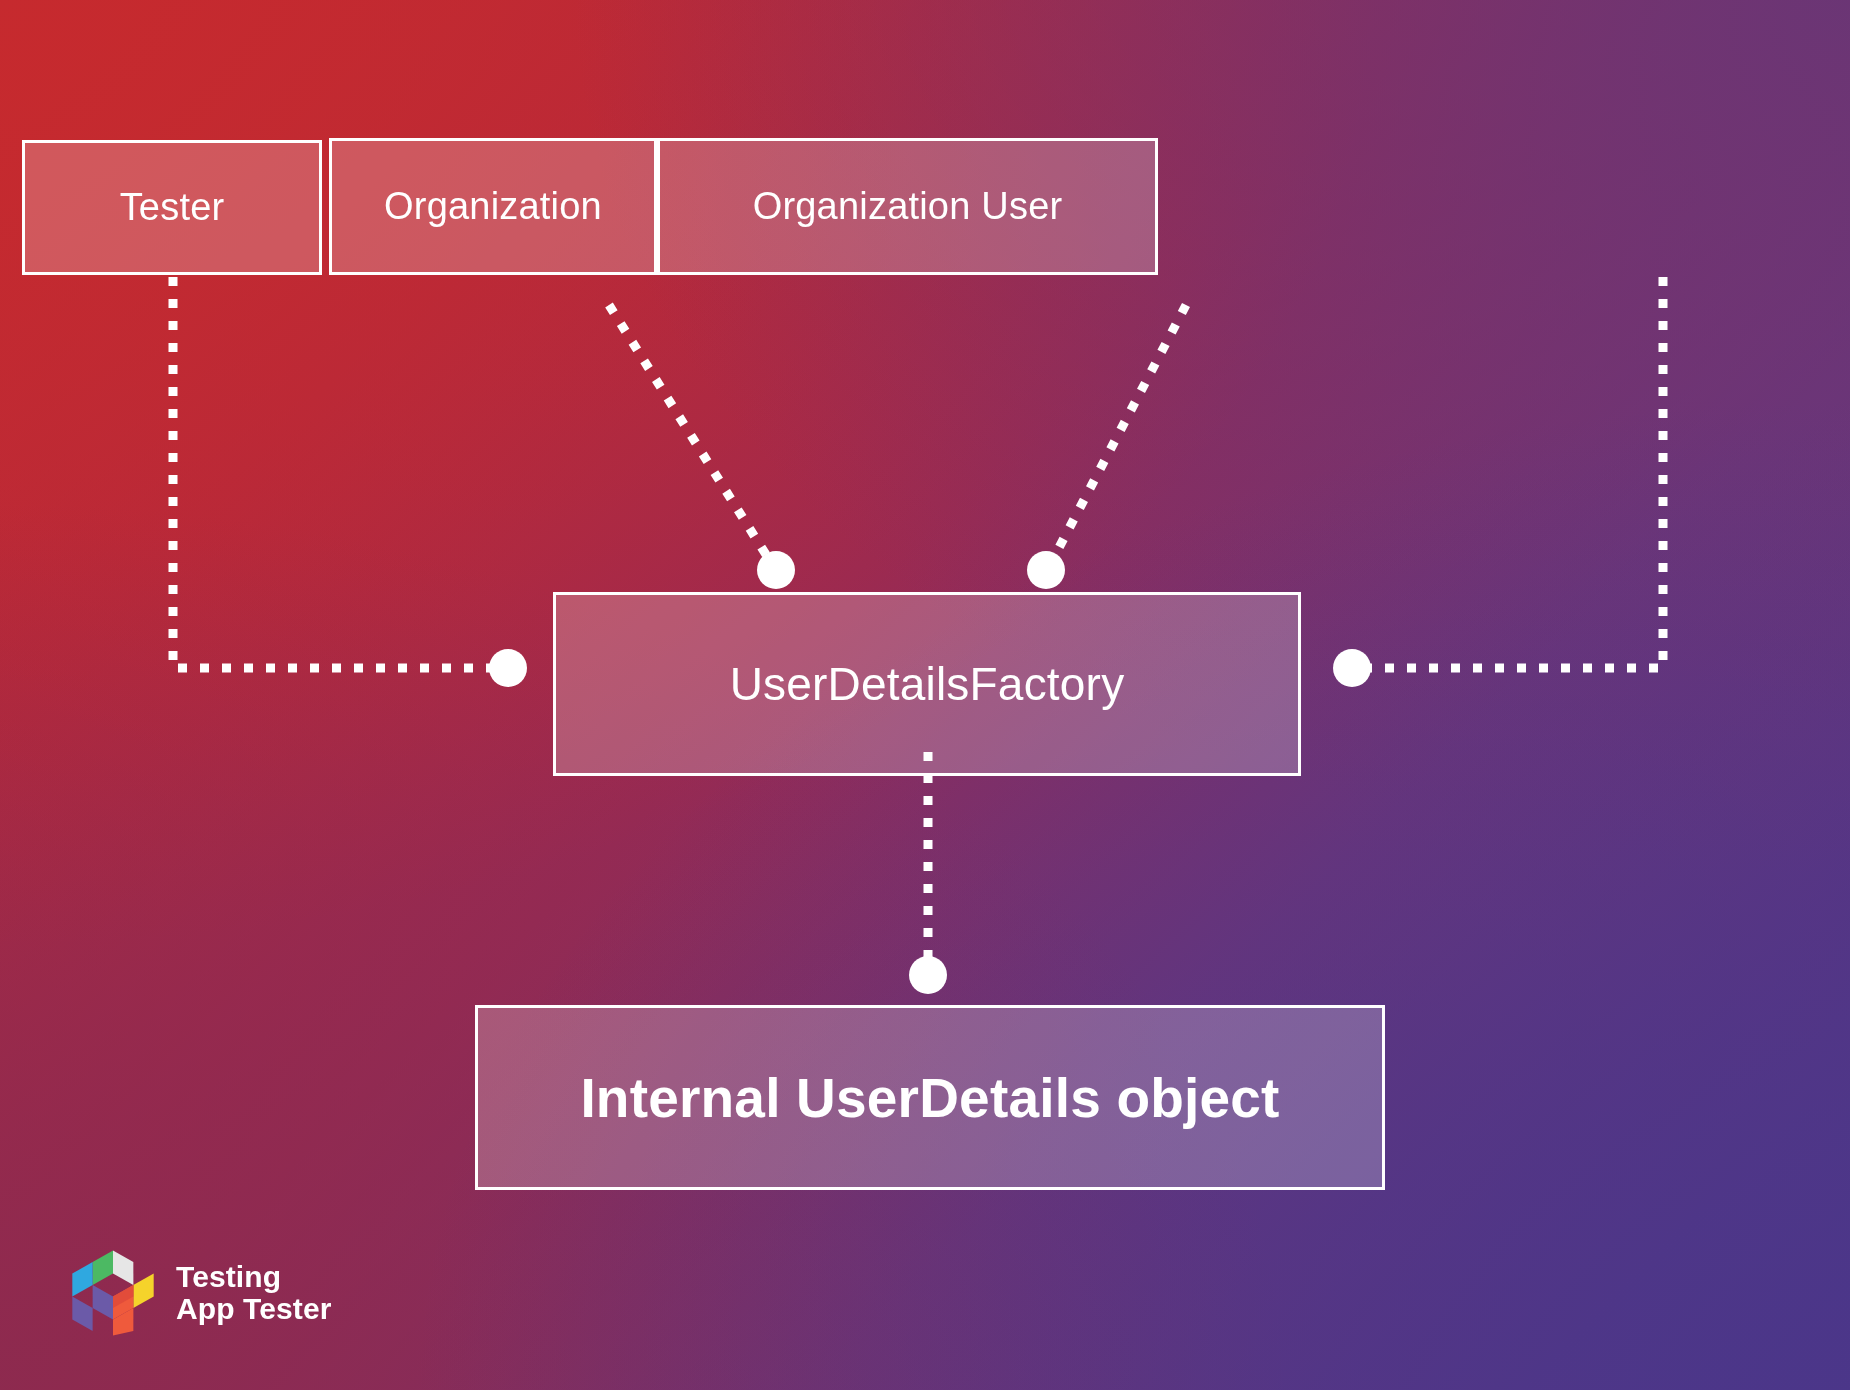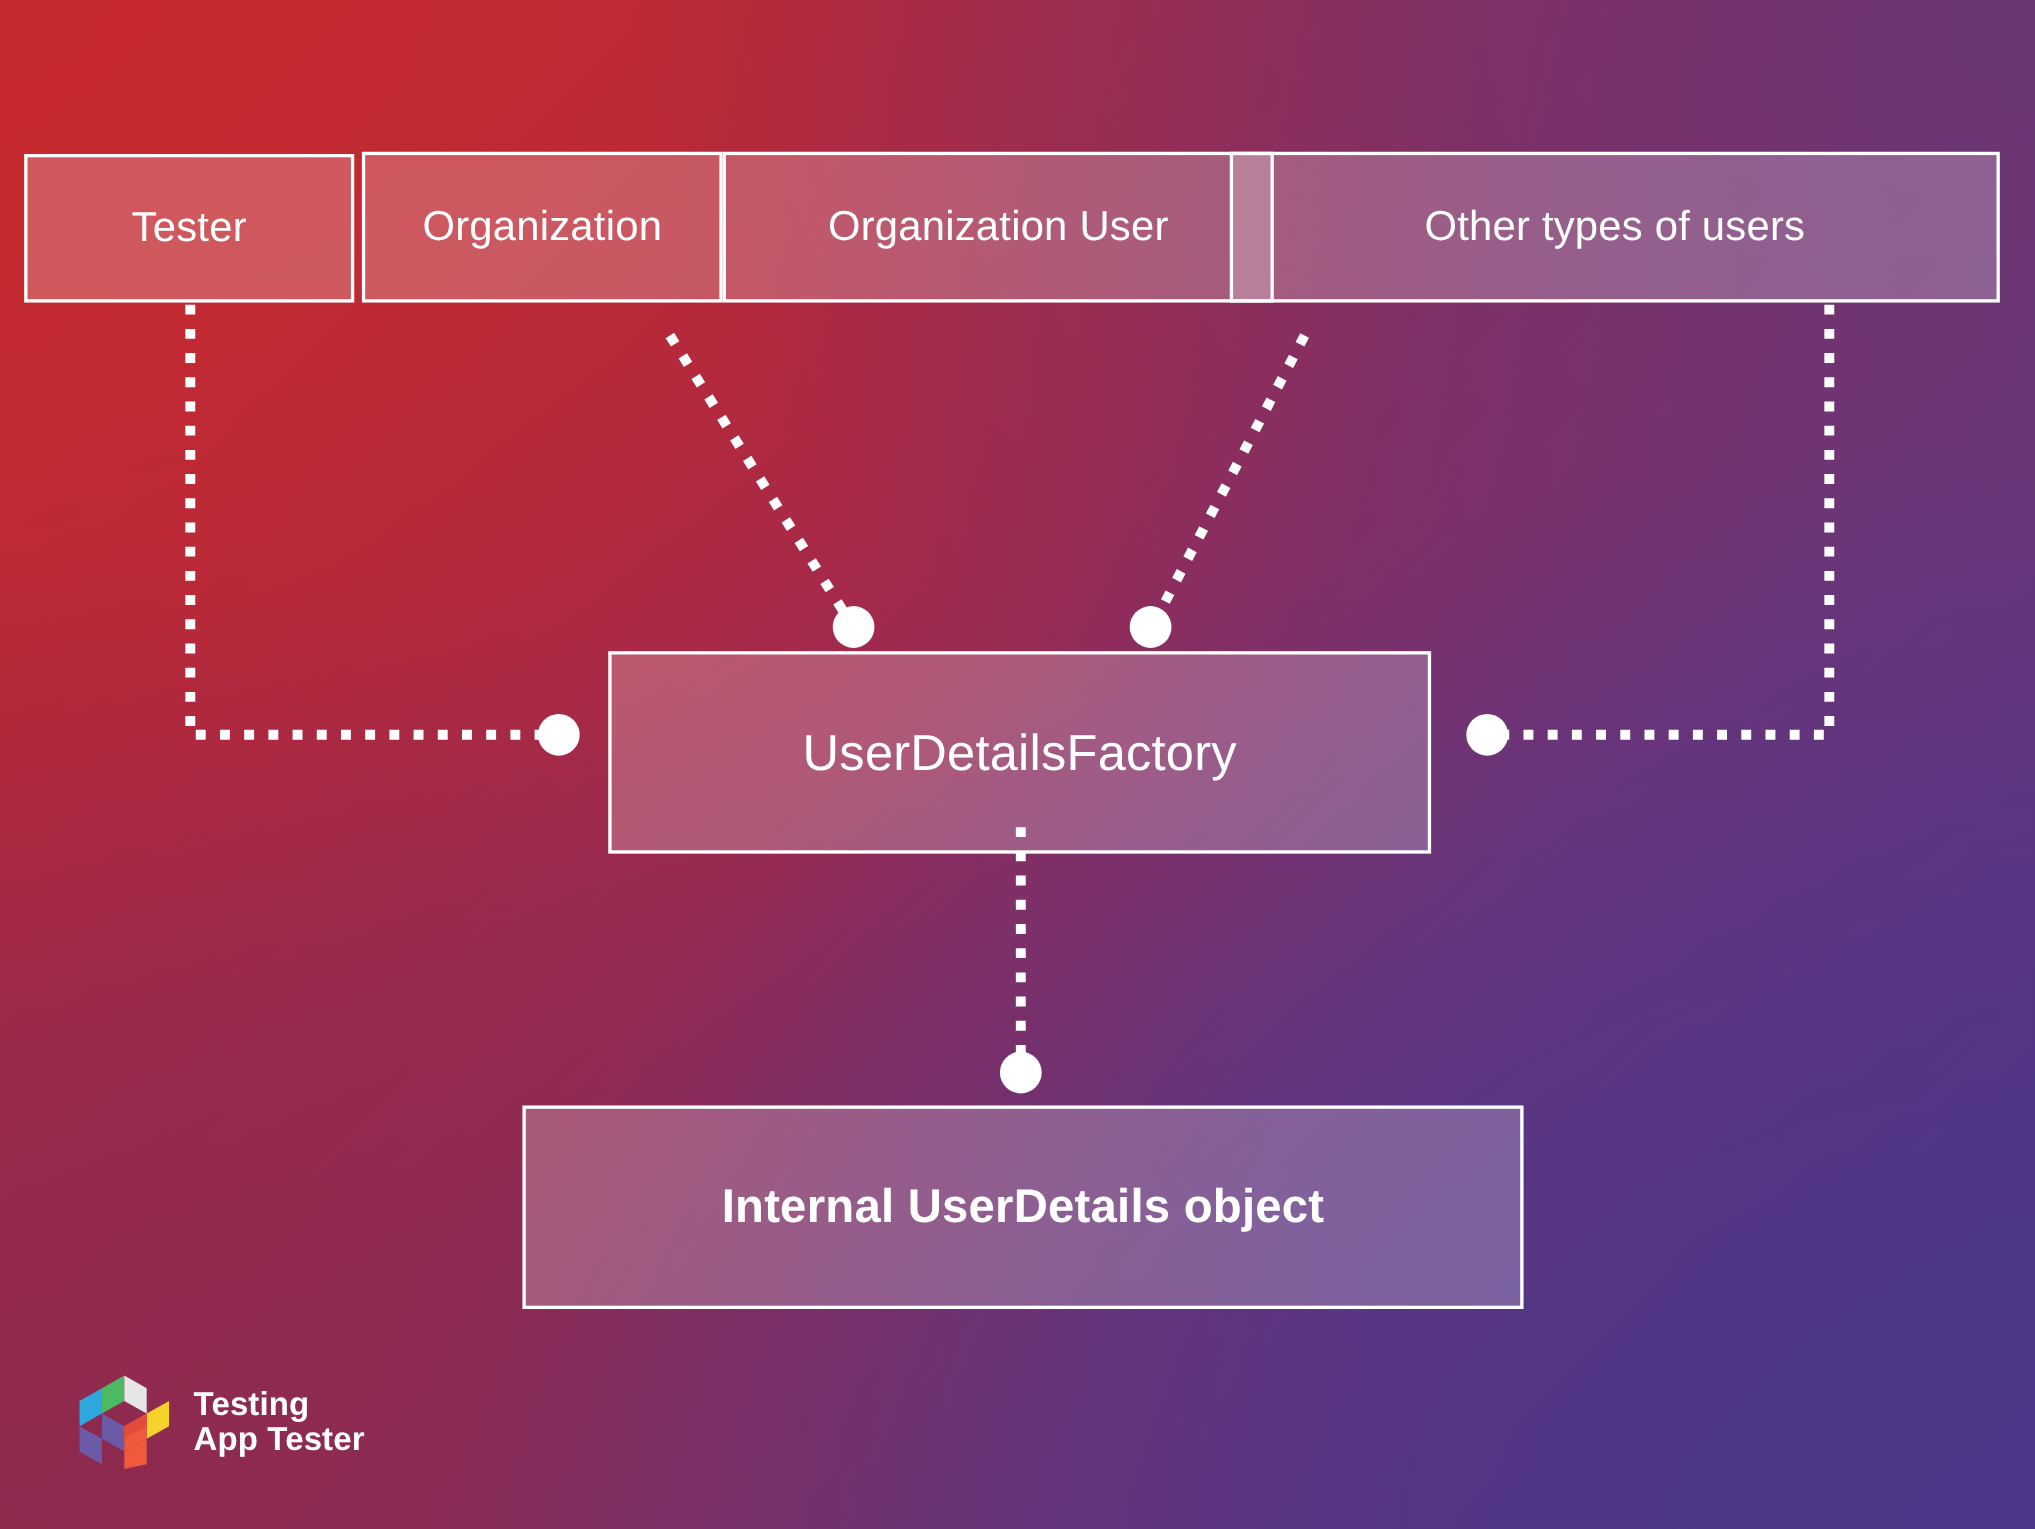--- a/index.html
+++ b/index.html
@@ -34,21 +34,21 @@
     border:3px solid #ffffff;
     background:rgba(255,255,255,0.22);
     display:flex;align-items:center;justify-content:center;
     color:#ffffff;
     text-align:center;
     letter-spacing:.2px;
     z-index:6;
   }
   .node.lvl1{font-size:38px;font-weight:400;}
   .node.factory{font-size:46px;font-weight:400;}
-  .node.obj{font-size:43px;font-weight:700;}
+  .node.obj{font-size:55px;font-weight:700;}
 
   svg#wires{position:absolute;left:0;top:0;width:1850px;height:1390px;z-index:4;}
 
   #logo{position:absolute;left:68px;top:1240px;width:330px;height:106px;z-index:8;display:flex;align-items:center;gap:18px;}
   #logomark{width:90px;height:92px;flex:0 0 auto;}
   #logotext{color:#fff;font-weight:700;font-size:30px;line-height:1.08;letter-spacing:.1px;}
   #logotext div{white-space:nowrap;}
 </style>
 </head>
 <body>
@@ -86,23 +86,20 @@
   </div>
 
   <div class="node lvl1" style="left:305px;top:138px;width:328px;height:137px;margin-left:24px;">
     <span>Organization</span>
   </div>
 
   <div class="node lvl1" style="left:657px;top:138px;width:501px;height:137px;">
     <span>Organization User</span>
   </div>
 
-  <div class="node lvl1" style="left:1118px;top:138px;width:700px;height:137px;">
-    <span>Other types of users</span>
-  </div>
 
   <div class="node factory" style="left:553px;top:592px;width:748px;height:184px;">
     <span>UserDetailsFactory</span>
   </div>
 
   <div class="node obj" style="left:475px;top:1005px;width:910px;height:185px;">
     <span>Internal UserDetails object</span>
   </div>
 
   <div id="logo">

